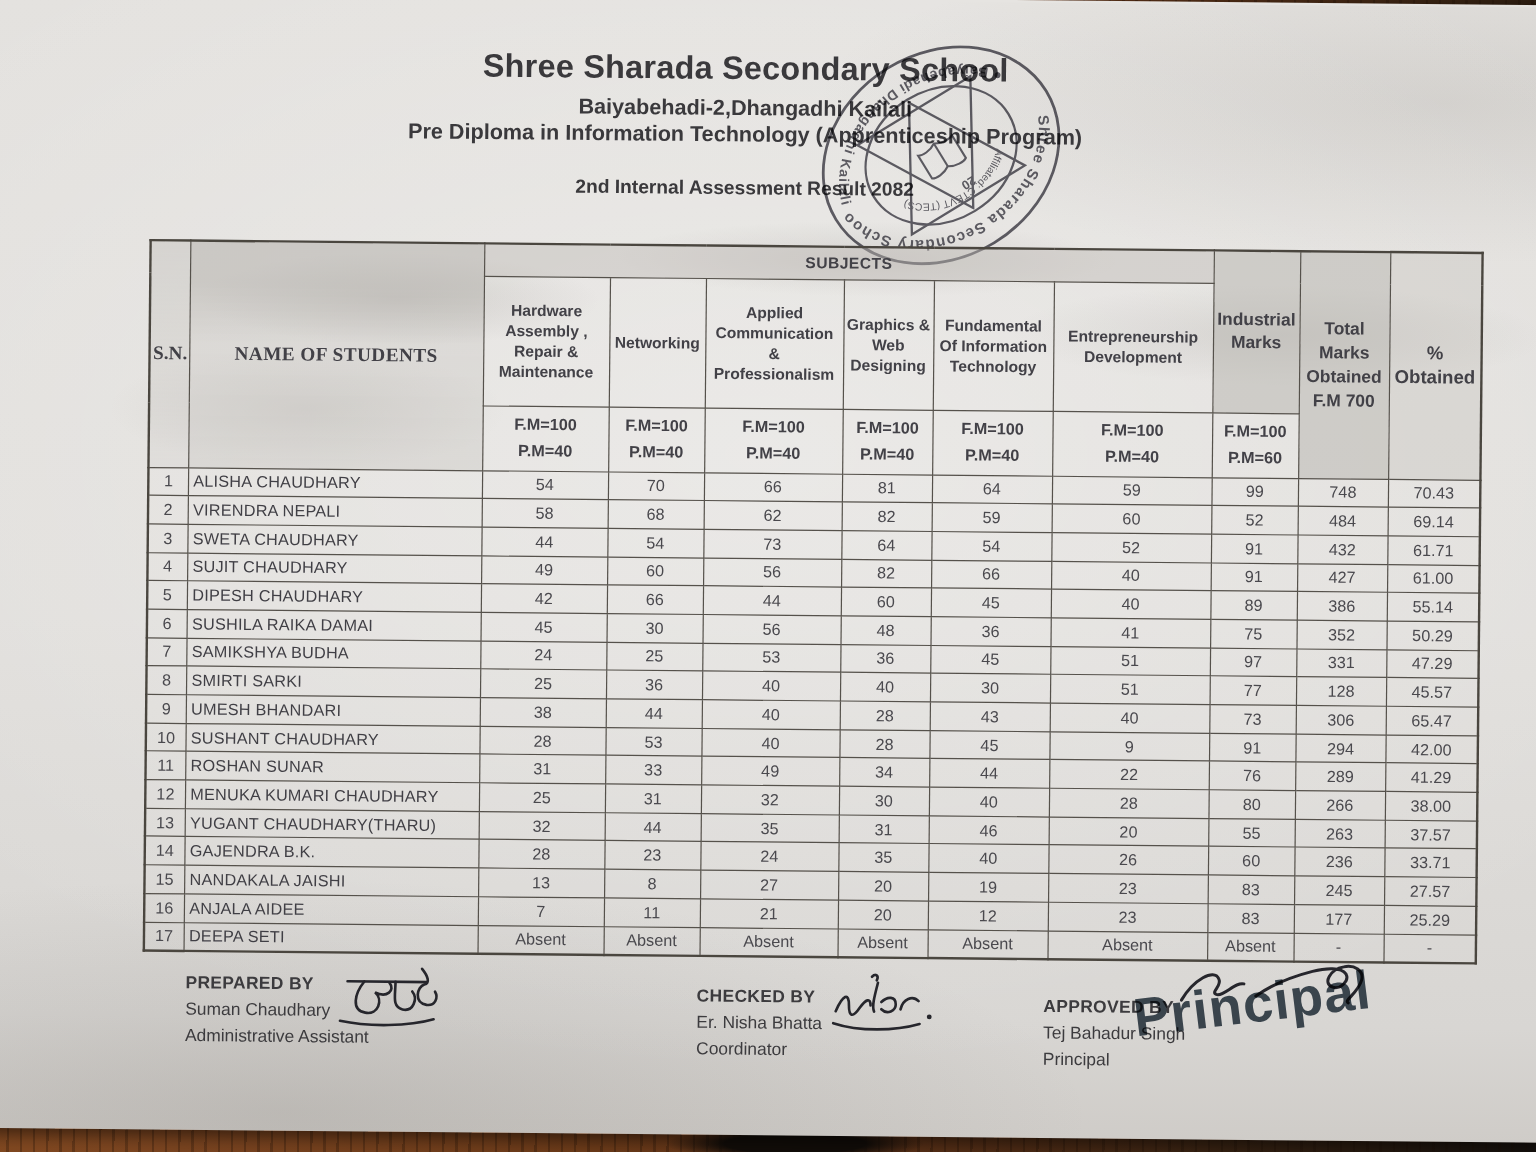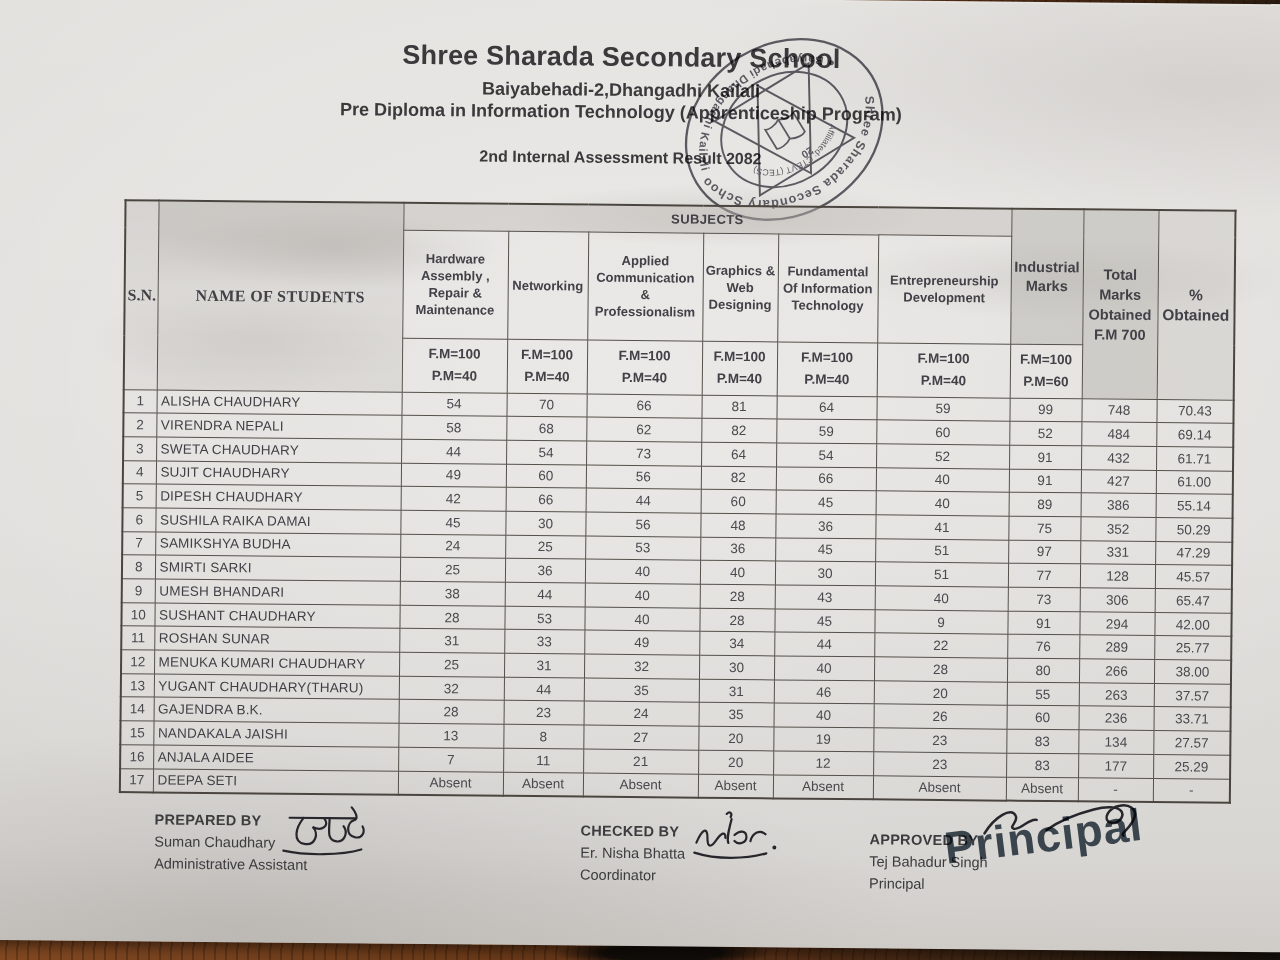--- a/index.html
+++ b/index.html
@@ -301,21 +301,21 @@
               <td>11</td>
               <td class="name-cell">ROSHAN SUNAR</td>
               <td>31</td>
               <td>33</td>
               <td>49</td>
               <td>34</td>
               <td>44</td>
               <td>22</td>
               <td>76</td>
               <td>289</td>
-              <td>25.77</td>
+              <td>41.29</td>
             </tr>
             <tr>
               <td>12</td>
               <td class="name-cell">MENUKA KUMARI CHAUDHARY</td>
               <td>25</td>
               <td>31</td>
               <td>32</td>
               <td>30</td>
               <td>40</td>
               <td>28</td>
@@ -352,21 +352,21 @@
             <tr>
               <td>15</td>
               <td class="name-cell">NANDAKALA JAISHI</td>
               <td>13</td>
               <td>8</td>
               <td>27</td>
               <td>20</td>
               <td>19</td>
               <td>23</td>
               <td>83</td>
-              <td>134</td>
+              <td>245</td>
               <td>27.57</td>
             </tr>
             <tr>
               <td>16</td>
               <td class="name-cell">ANJALA AIDEE</td>
               <td>7</td>
               <td>11</td>
               <td>21</td>
               <td>20</td>
               <td>12</td>

